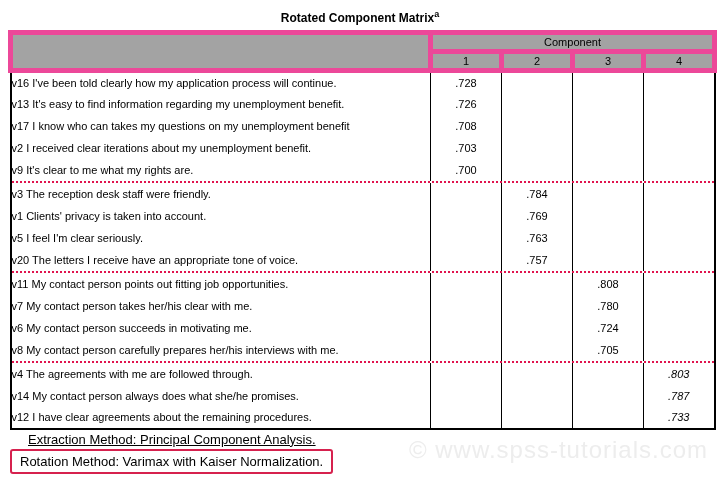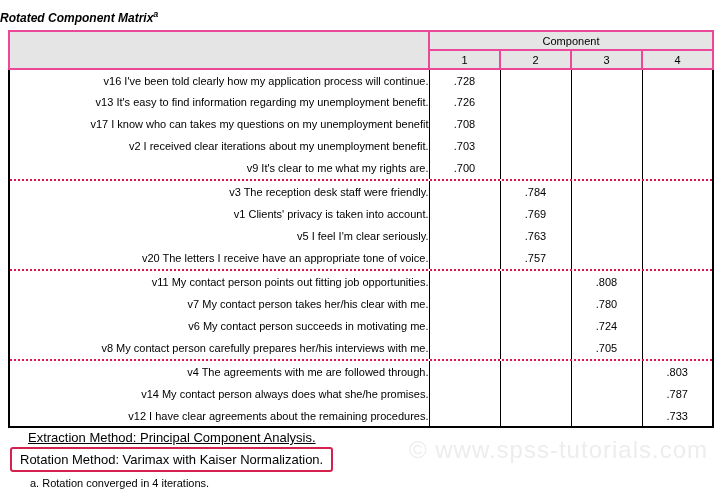--- a/index.html
+++ b/index.html
@@ -8,61 +8,58 @@
     position: relative;
     width: 720px;
     height: 492px;
     background: #fff;
     color: #000;
     font-family: "Liberation Sans", sans-serif;
     overflow: hidden;
   }
   .title {
     padding-top: 7px;
-    text-align: left;
+    text-align: center;
     font-size: 12px;
     font-weight: bold;
     line-height: 14px;
-    font-style: italic;
   }
   .title sup { font-size: 9px; font-weight: bold; }
   table.matrix {
     border-collapse: collapse;
     table-layout: fixed;
     width: 704px;
     margin: 5px 0 0 8px;
     border: 2px solid #000;
   }
   col.c-label { width: 420px; }
   col.c-val { width: 71px; }
   table.matrix th {
-    border: 2px solid #ec4899;
+    border: 5px solid #ec4899;
     font-weight: normal;
     font-size: 11px;
     height: 19px;
     text-align: center;
-    background: #e5e5e5;
+    background: #a3a3a3;
   }
   th.corner { border-bottom: none; }
   tbody.body { border-top: 2px solid #000; }
   tr.body { height: 22px; }
   td.lbl {
     border-right: 1px solid #000;
     font-size: 11px;
-    padding-left: 5px;
     white-space: nowrap;
     overflow: hidden;
-    text-align: right;
   }
   td.val {
     border-right: 1px solid #000;
     font-size: 11px;
     text-align: center;
   }
-  td.val:last-child { border-right: none; }
+  td.val:last-child { border-right: none; font-style: italic; }
   tr.sep td {
     height: 2px;
     padding: 0;
     line-height: 0;
     font-size: 0;
     background: repeating-linear-gradient(90deg,
       var(--separator, #e0134e) 0px, var(--separator, #e0134e) 2px,
       #ffffff 2px, #ffffff 4px);
   }
   .footer { margin-top: 2px; }
@@ -250,18 +247,17 @@
           <td class="val">.733</td>
         </tr>
     </tbody>
   </table>
 
   <div class="footer">
     <div class="extraction">Extraction Method: Principal Component Analysis.</div>
     <div class="rotation-box">
       <span class="rotation">Rotation Method: Varimax with Kaiser Normalization.</span>
     </div>
-    <div class="footnote">a. Rotation converged in 4 iterations.</div>
   </div>
 
   <div class="watermark">© www.spss-tutorials.com</div>
 
 </div>
 
 </body></html>

